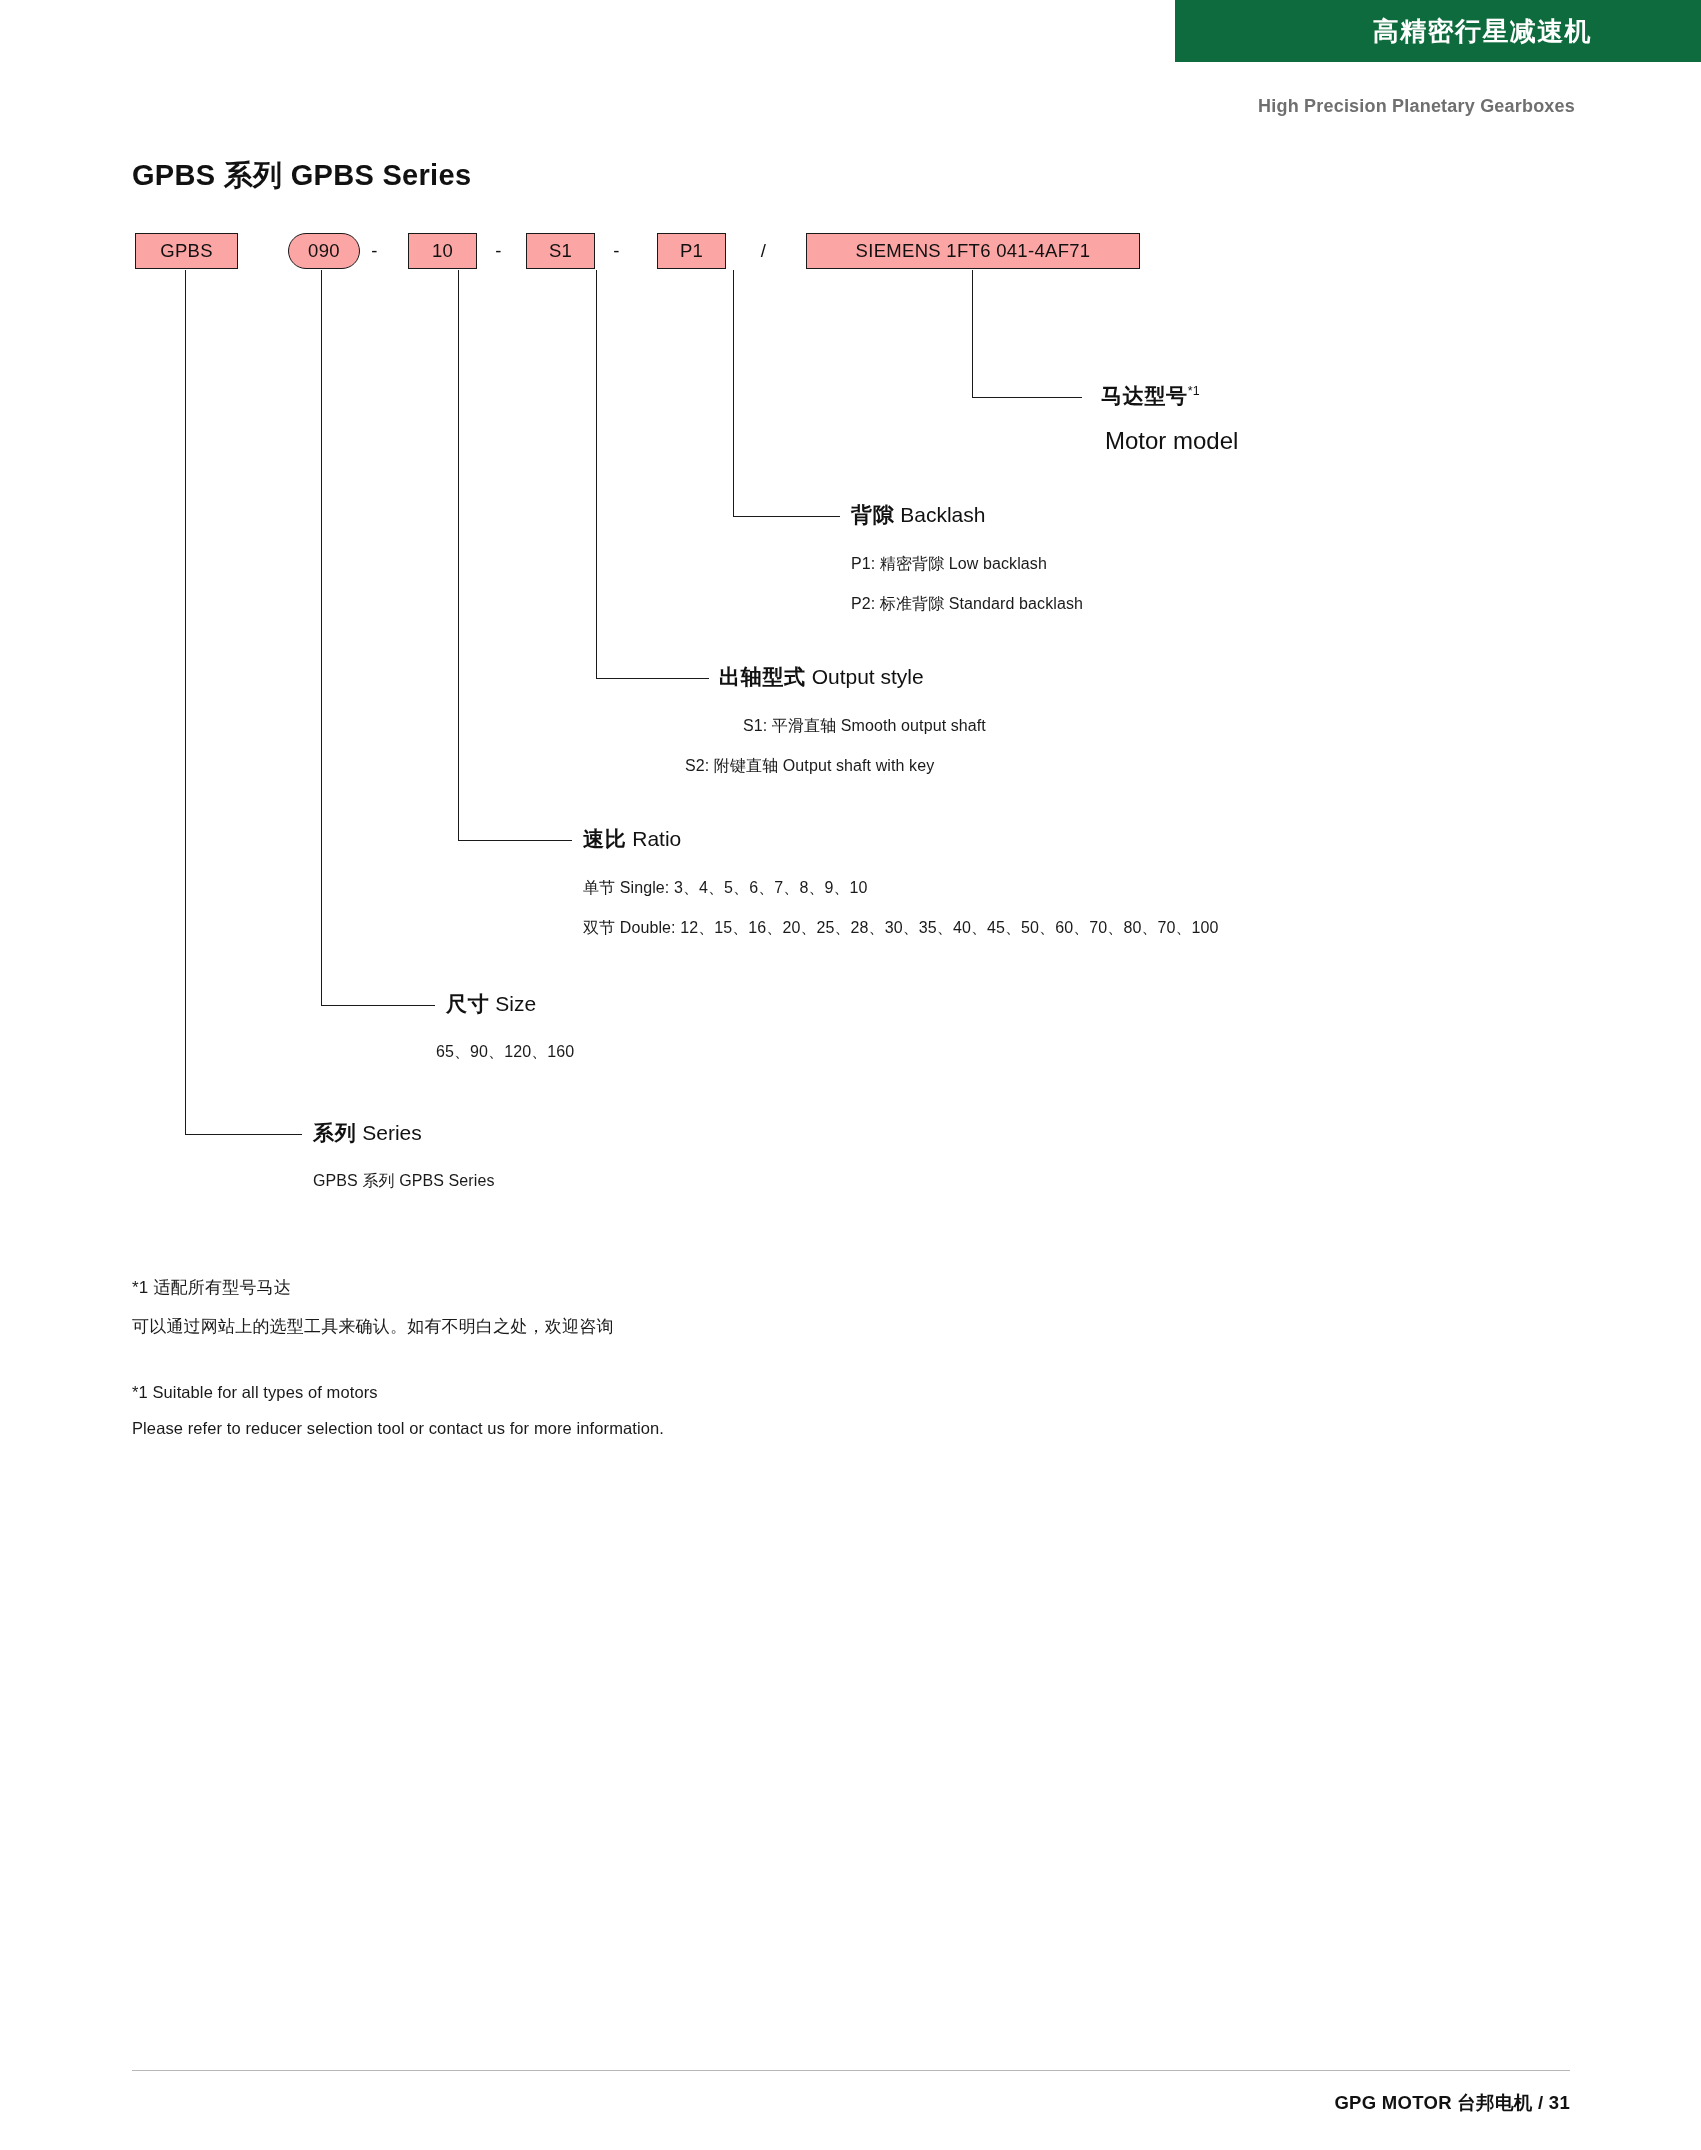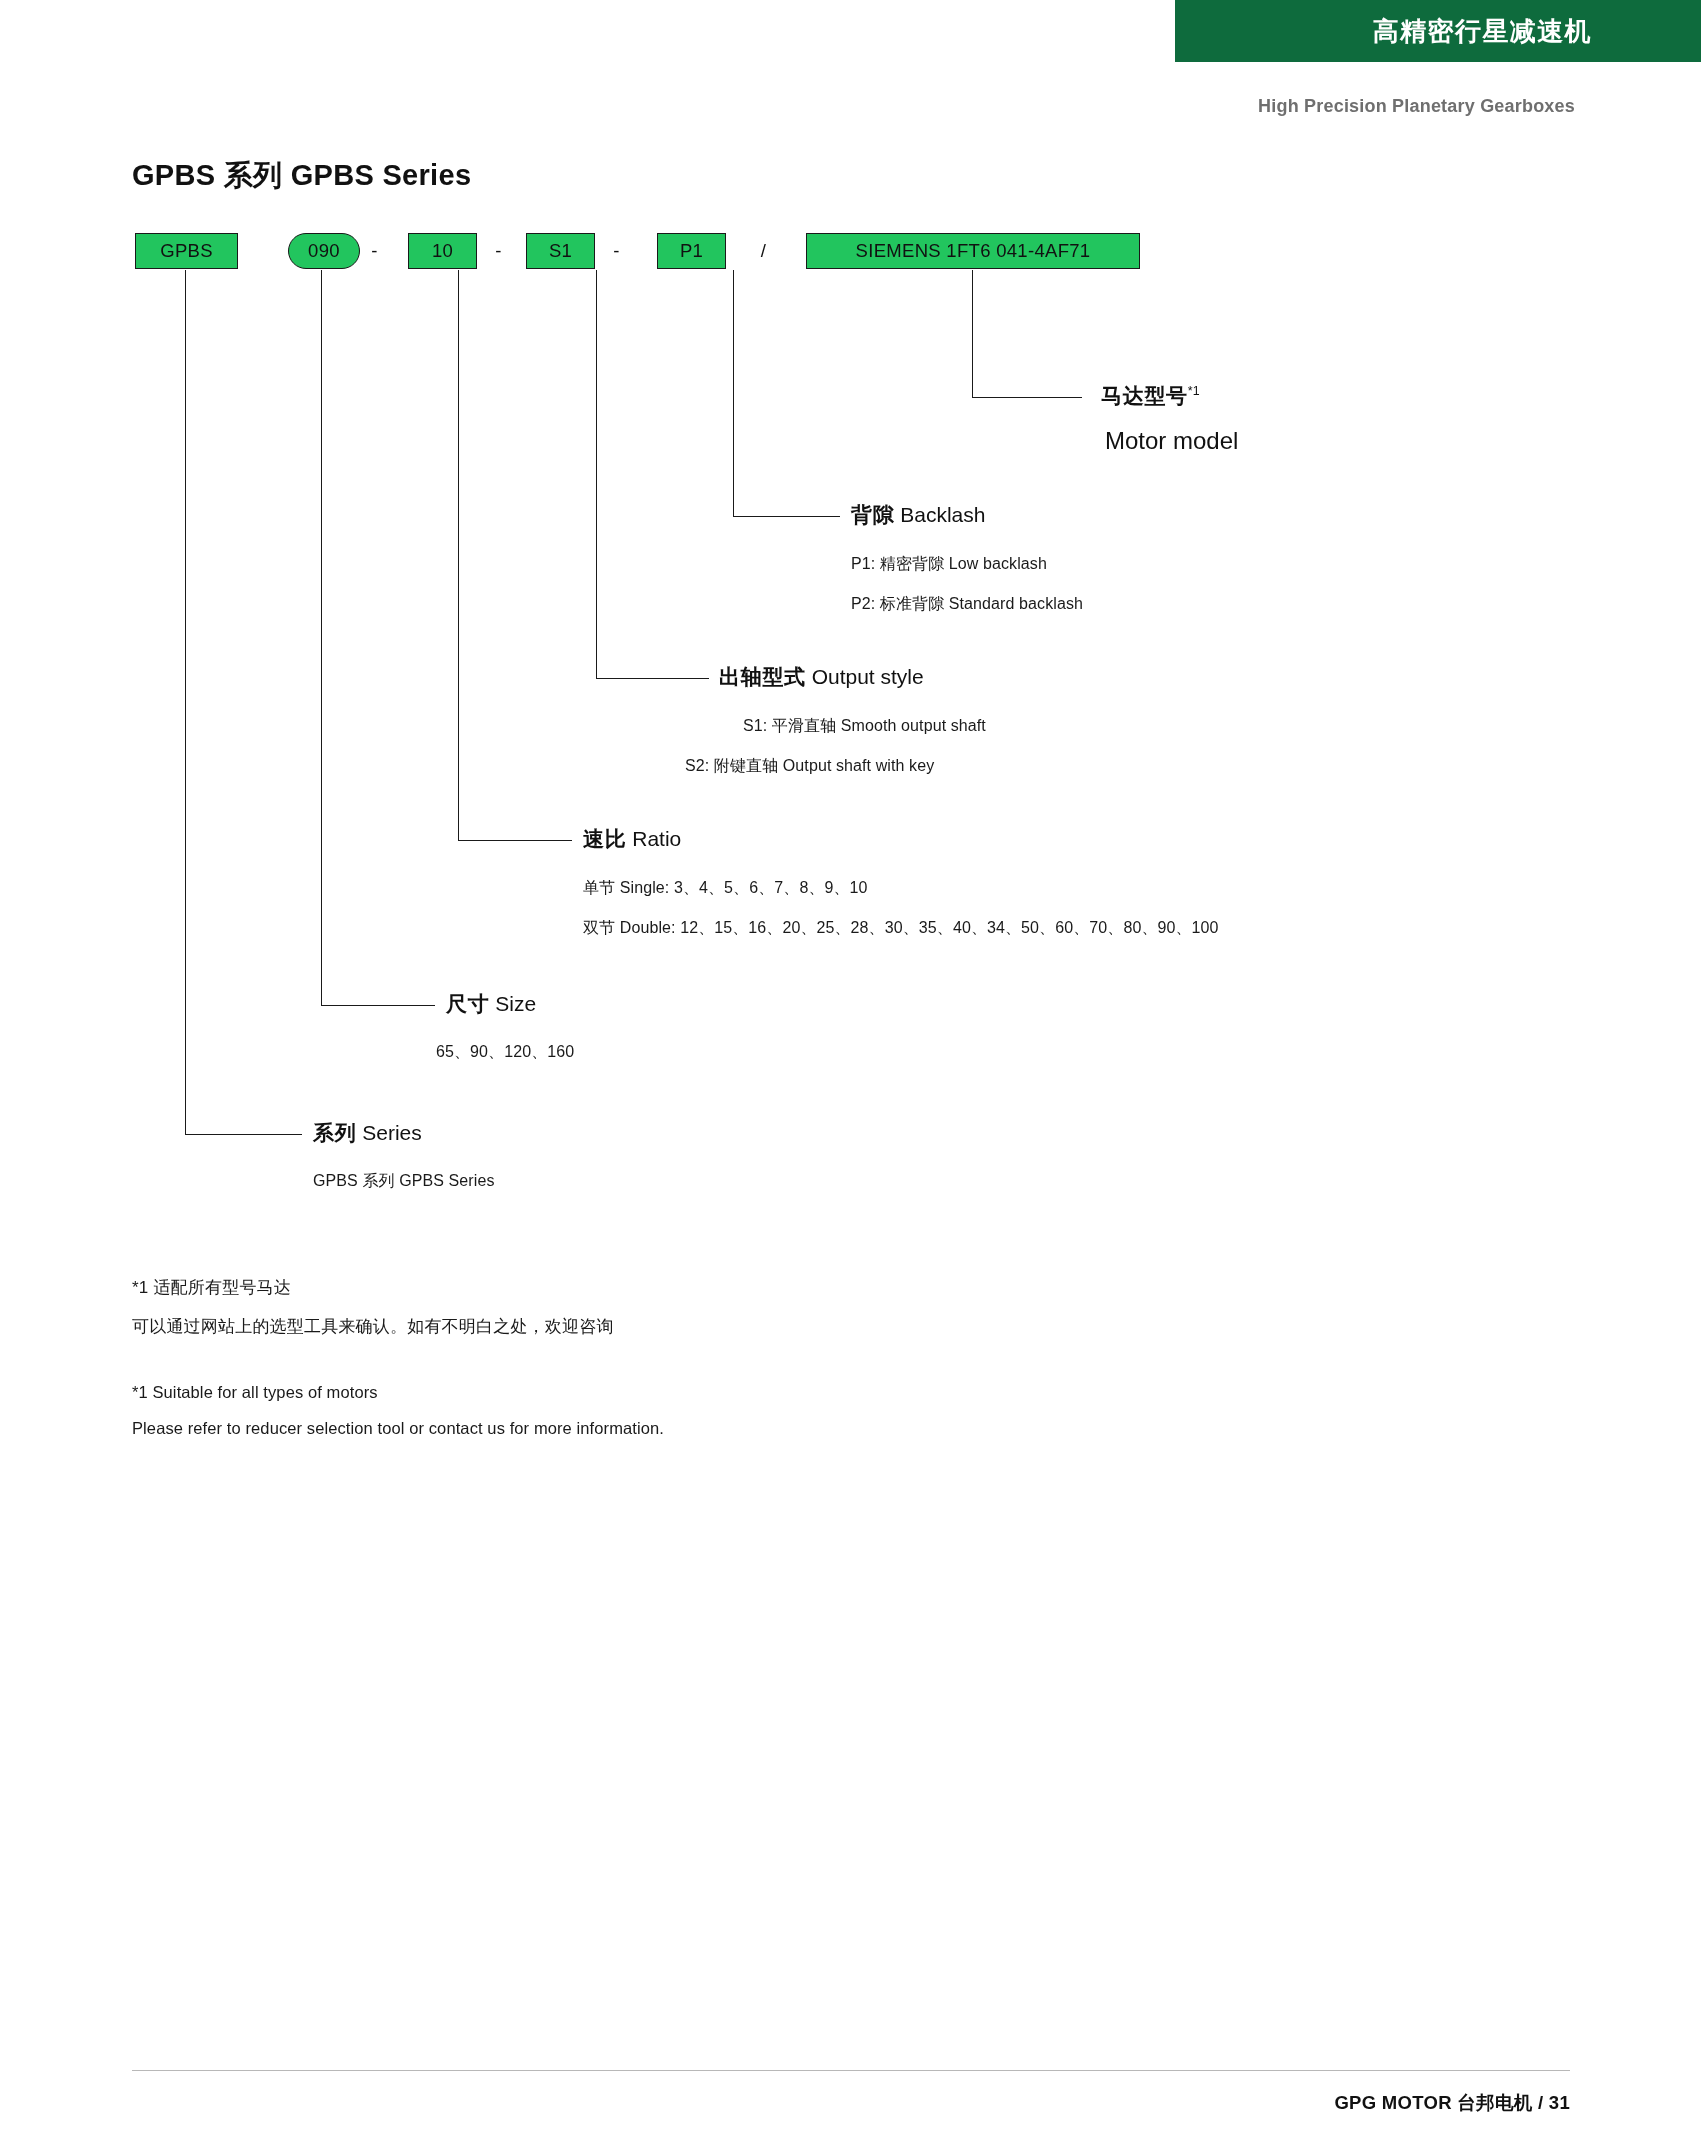--- a/index.html
+++ b/index.html
@@ -71,21 +71,21 @@
     position: absolute;
     top: 0;
     height: 36px;
     border: 1.4px solid #1a1a1a;
     box-sizing: border-box;
     display: flex;
     align-items: center;
     justify-content: center;
     font-size: 18.5px;
     color: #111111;
-    background: #22c55e;
+    background: #fca5a5;
     letter-spacing: 0.3px;
   }
   .code-sep {
     position: absolute;
     top: 0;
     height: 36px;
     display: flex;
     align-items: center;
     justify-content: center;
     font-size: 18.5px;
@@ -230,21 +230,21 @@
   <span class="en">Output style</span>
 </div>
 <div class="callout-sub" style="left:719px; top:716px;margin-left:24px;">S1: 平滑直轴 Smooth output shaft</div>
 <div class="callout-sub" style="left:685px; top:756px;">S2: 附键直轴 Output shaft with key</div>
 
 <div class="callout-title" style="left:583px; top:825px;">
   <span class="cn">速比</span>
   <span class="en">Ratio</span>
 </div>
 <div class="callout-sub" style="left:583px; top:878px;">单节 Single: 3、4、5、6、7、8、9、10</div>
-<div class="callout-sub" style="left:583px; top:918px;">双节 Double: 12、15、16、20、25、28、30、35、40、34、50、60、70、80、90、100</div>
+<div class="callout-sub" style="left:583px; top:918px;">双节 Double: 12、15、16、20、25、28、30、35、40、45、50、60、70、80、70、100</div>
 
 <div class="callout-title" style="left:446px; top:990px;">
   <span class="cn">尺寸</span>
   <span class="en">Size</span>
 </div>
 <div class="callout-sub" style="left:436px; top:1042px;">65、90、120、160</div>
 
 <div class="callout-title" style="left:313px; top:1119px;">
   <span class="cn">系列</span>
   <span class="en">Series</span>

